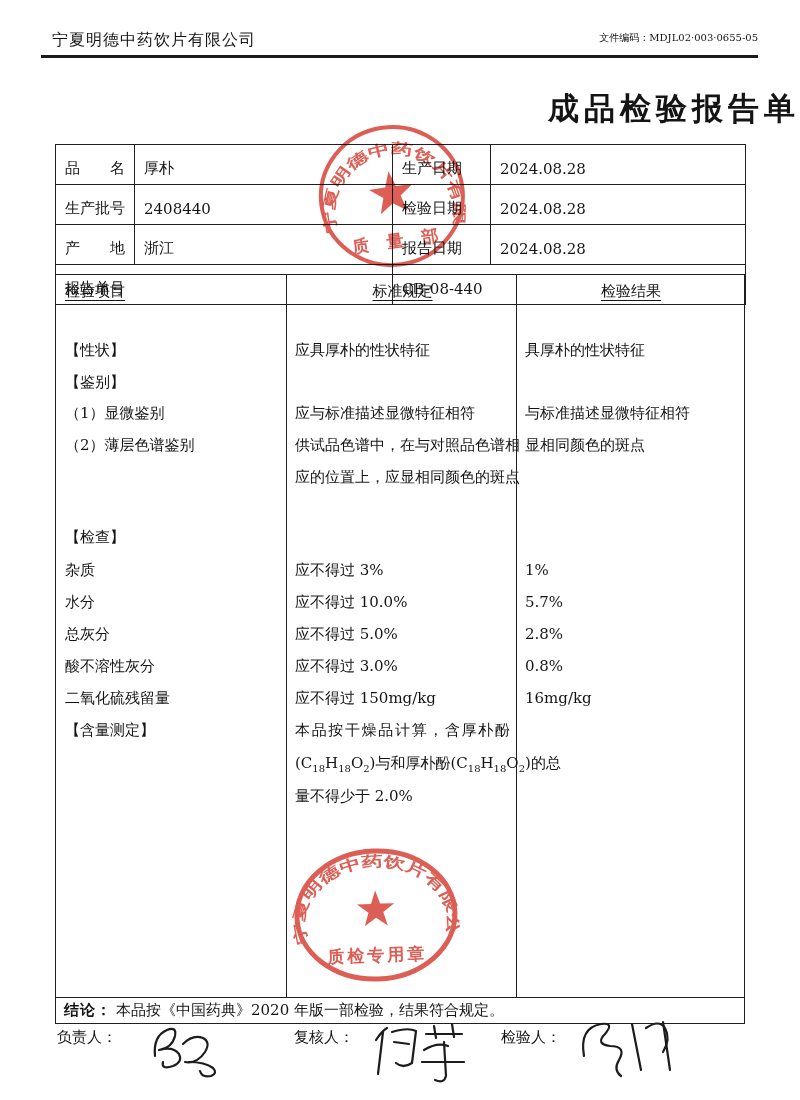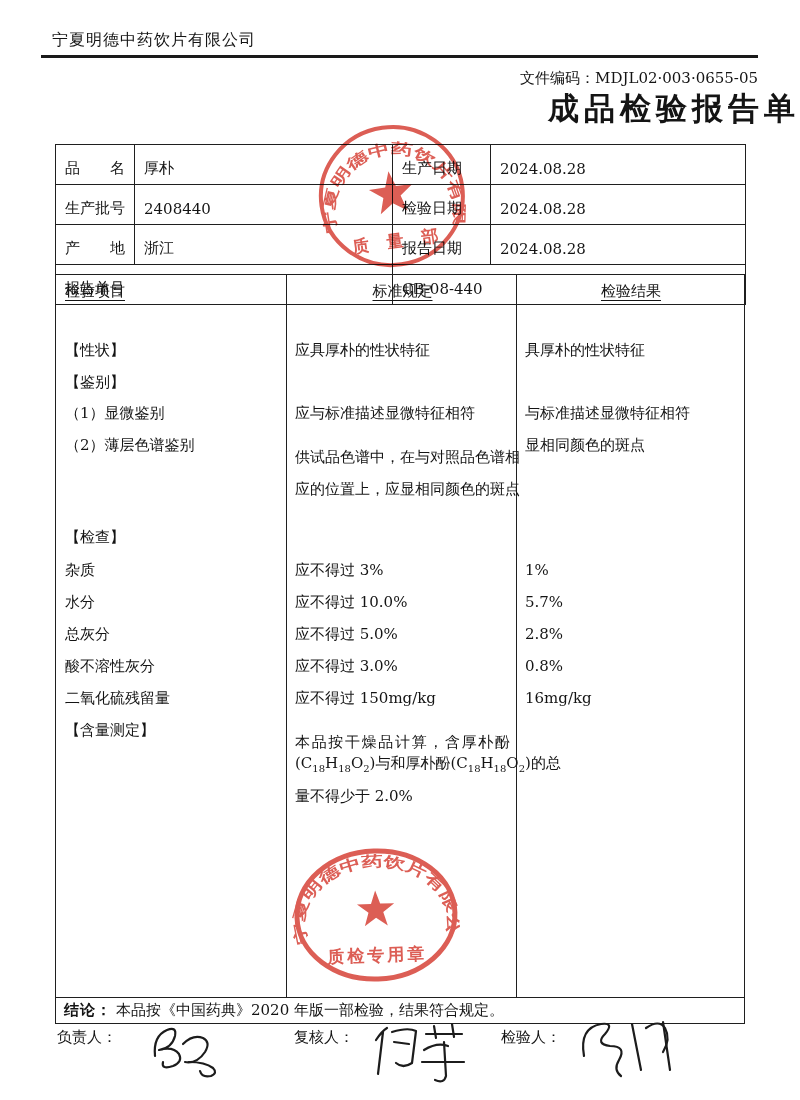--- a/index.html
+++ b/index.html
@@ -5,21 +5,21 @@
   html,body{margin:0;padding:0;}
   body{
     width:800px;height:1100px;background:#ffffff;position:relative;
     font-family:"DejaVu Serif","Liberation Serif",serif;color:#141414;
     overflow:hidden;
   }
   .abs{position:absolute;}
 
   
   #hdr-company{left:52px;top:30px;font-size:16px;letter-spacing:1px;}
-  #hdr-code{right:42px;top:31px;font-size:15px;margin-top:38px;}
+  #hdr-code{right:42px;top:31px;font-size:10px;}
   #hdr-rule{left:41px;top:55px;width:717px;height:3px;background:#1a1a1a;}
 
   
   #title{left:0;top:88px;width:800px;text-align:right;
     font-size:31px;font-weight:bold;letter-spacing:5px;}
 
   
   #info-table{left:55px;top:144px;border-collapse:collapse;table-layout:fixed;width:690px;}
   #info-table td{border:1px solid #1f1f1f;height:31px;font-size:15px;
     padding:8px 4px 0 9px;white-space:nowrap;overflow:hidden;}
@@ -27,21 +27,21 @@
   
   #main-table{left:55px;top:274px;width:688px;height:748px;border:1px solid #1f1f1f;}
   .vline{position:absolute;top:0;height:722px;width:1px;background:#1f1f1f;}
   #vline-1{left:230px;} #vline-2{left:460px;}
   .ln{position:absolute;height:22px;line-height:22px;font-size:15px;white-space:nowrap;}
   .c1{left:9px;width:212px;}
   .c2{left:239px;width:215px;}
   .c3{left:469px;width:212px;}
   .center{text-align:center;}
   .u{text-decoration:underline;text-underline-offset:4px;}
-  .fill{text-align:justify;text-align-last:justify;margin-top:12px;}
+  .fill{text-align:justify;text-align-last:justify;}
   sub{font-size:10px;line-height:0;}
   #concl-row{position:absolute;left:0;right:0;top:722px;bottom:0;border-top:1px solid #1f1f1f;
     font-size:15px;padding:3px 0 0 8px;white-space:nowrap;}
   #concl-row b{letter-spacing:1px;margin-right:4px;}
 
   
   .foot-label{top:1028px;font-size:15px;}
   #foot-resp{left:57px;} #foot-review{left:294px;} #foot-inspect{left:501px;}
   .sig{position:absolute;}
   .sig path{stroke:#1c1c1c;stroke-width:2.2;fill:none;stroke-linecap:round;stroke-linejoin:round;}

